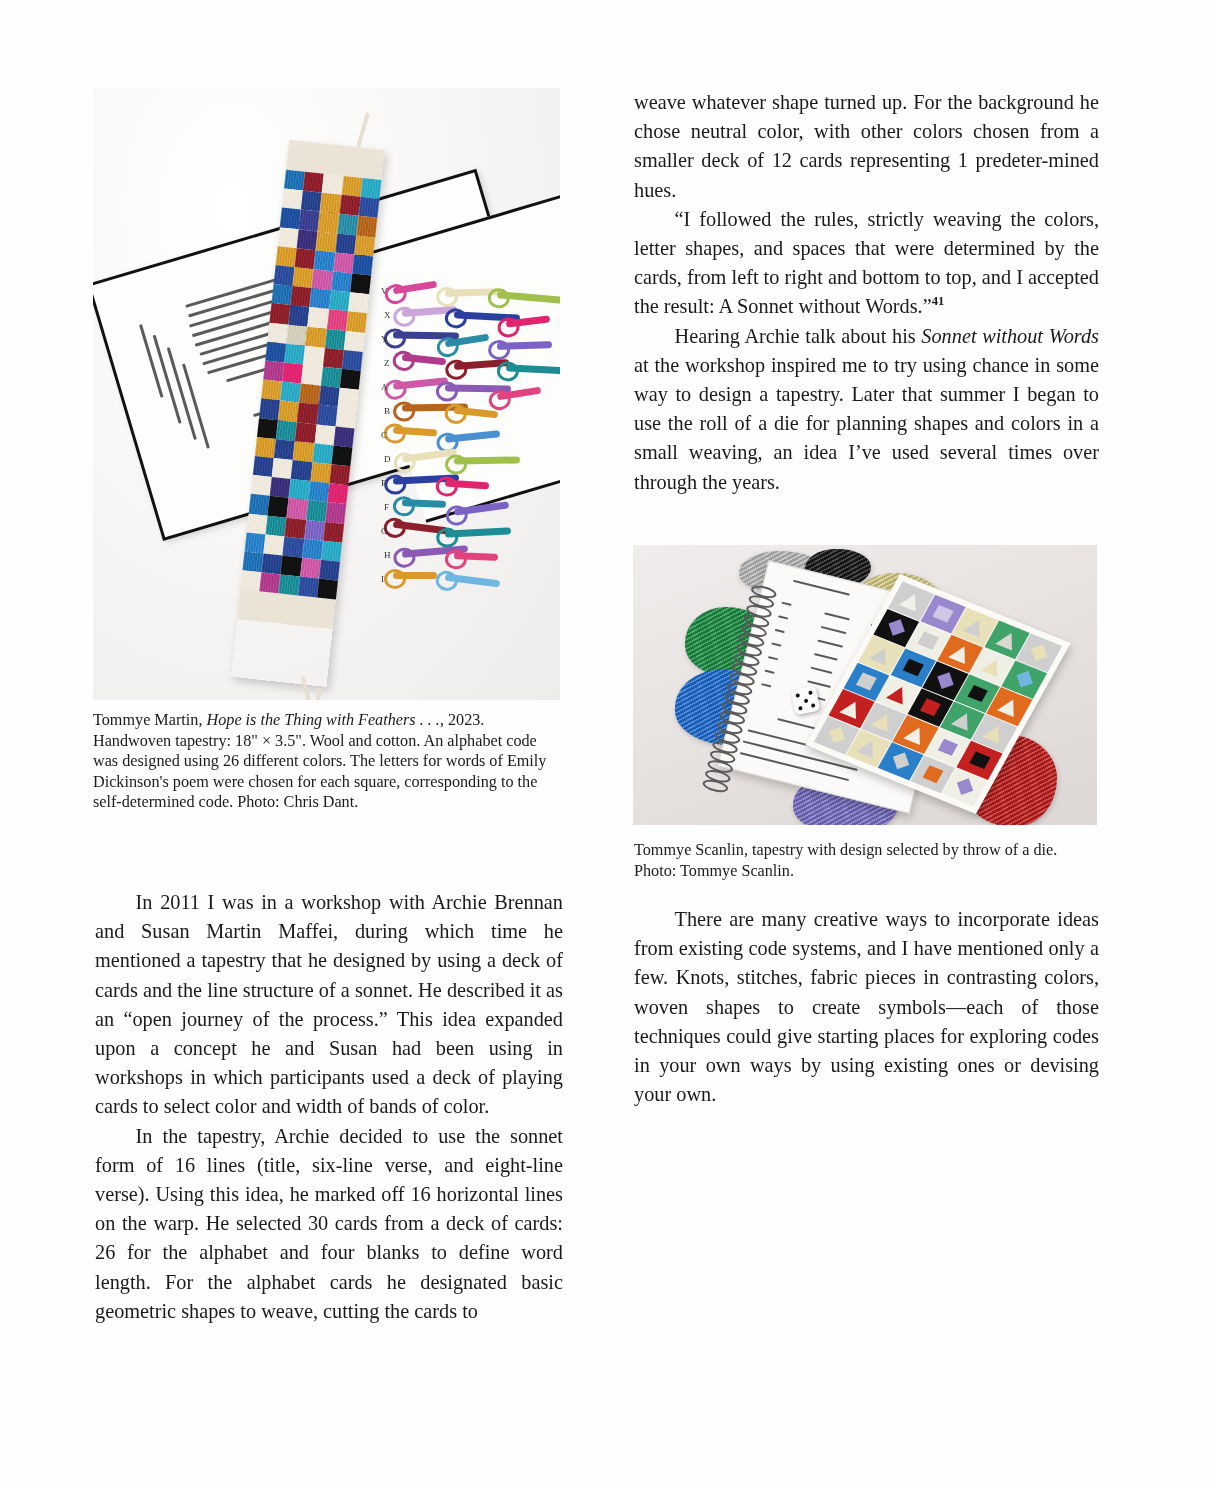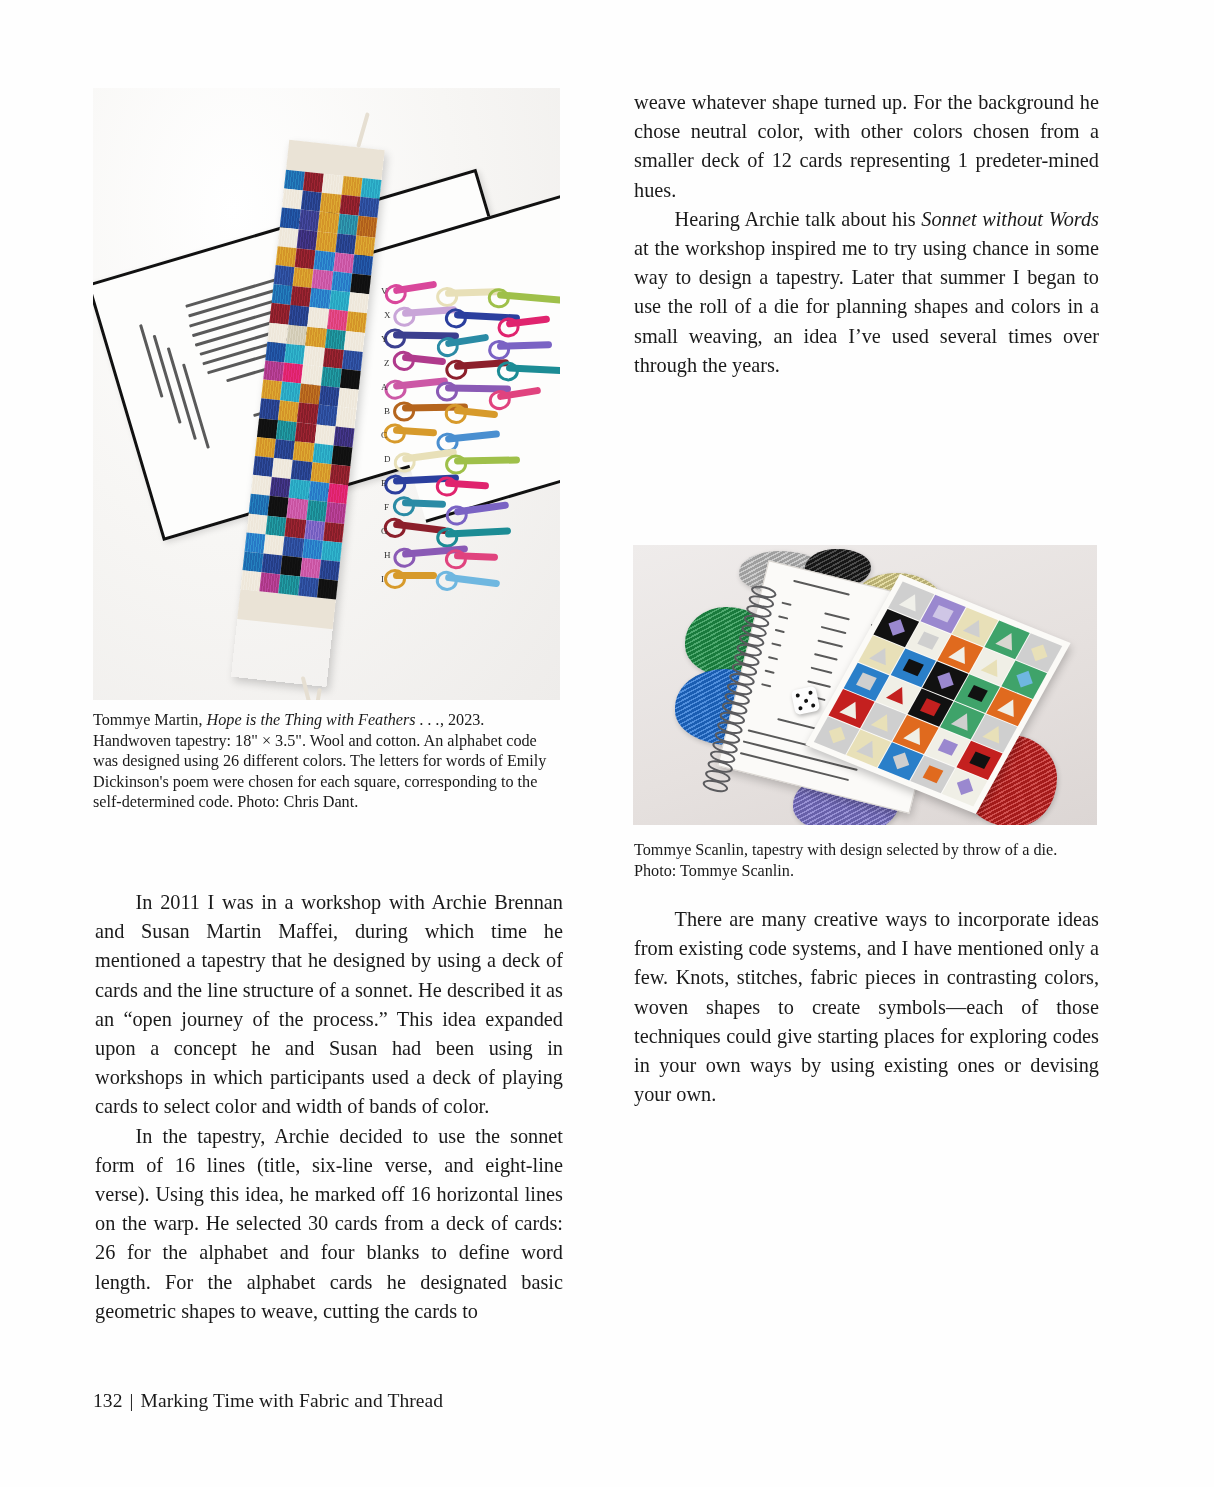--- a/index.html
+++ b/index.html
@@ -474,20 +474,21 @@
   <p id="fig1-caption" class="caption"><span>Tommye Martin, </span><i>Hope is the Thing with Feathers . . .</i><span>, 2023. Handwoven tapestry: 18" × 3.5". Wool and cotton. An alphabet code was designed using 26 different colors. The letters for words of Emily Dickinson's poem were chosen for each square, corresponding to the self-determined code. Photo: Chris Dant.</span></p>
 
   <div class="col-left" style="top:888px;">
     <p class="body-par indent">In 2011 I was in a workshop with Archie Brennan and Susan Martin Maffei, during which time he mentioned a tapestry that he designed by using a deck of cards and the line structure of a sonnet. He described it as an “open journey of the process.” This idea expanded upon a concept he and Susan had been using in workshops in which participants used a deck of playing cards to select color and width of bands of color.</p>
     <p class="body-par indent" style="margin-top:0;">In the tapestry, Archie decided to use the sonnet form of 16 lines (title, six-line verse, and eight-line verse). Using this idea, he marked off 16 horizontal lines on the warp. He selected 30 cards from a deck of cards: 26 for the alphabet and four blanks to define word length. For the alphabet cards he designated basic geometric shapes to weave, cutting the cards to</p>
   </div>
 
   <div class="col-right">
     <p class="body-par">weave whatever shape turned up. For the background he chose neutral color, with other colors chosen from a smaller deck of 12 cards representing 1 predeter-mined hues.</p>
 
+    <p class="body-par indent"><span>“I followed the rules, strictly weaving the colors, letter shapes, and spaces that were determined by the cards, from left to right and bottom to top, and I accepted the result: A Sonnet without Words.”</span><sup class="fn">41</sup></p>
 
     <p class="body-par indent"><span>Hearing Archie talk about his </span><i>Sonnet without Words</i><span> at the workshop inspired me to try using chance in some way to design a tapestry. Later that summer I began to use the roll of a die for planning shapes and colors in a small weaving, an idea I’ve used several times over through the years.</span></p>
   </div>
 
   <div id="fig2-img" class="figure">
     <div class="f2-bg"></div>
 
     <div class="yarn" style="left:106px; top:6px;  width:84px;  height:42px; background-color:#bdbdbd;"></div>
     <div class="yarn" style="left:172px; top:4px;  width:66px;  height:38px; background-color:#1a1a1a;"></div>
     <div class="yarn" style="left:218px; top:28px; width:92px;  height:66px; background-color:#ddd28a;"></div>
@@ -648,17 +649,14 @@
         </div>
     </div>
   </div>
 
   <p id="fig2-caption" class="caption">Tommye Scanlin, tapestry with design selected by throw of a die. Photo: Tommye Scanlin.</p>
 
   <div class="col-right" style="top:905px;">
     <p class="body-par indent">There are many creative ways to incorporate ideas from existing code systems, and I have mentioned only a few. Knots, stitches, fabric pieces in contrasting colors, woven shapes to create symbols—each of those techniques could give starting places for exploring codes in your own ways by using existing ones or devising your own.</p>
   </div>
 
-  <div class="footer">
-    <span class="pg">132</span><span class="sep">|</span><span>Marking Time with Fabric and Thread</span>
-  </div>
 
 </div>
 
 </body></html>

